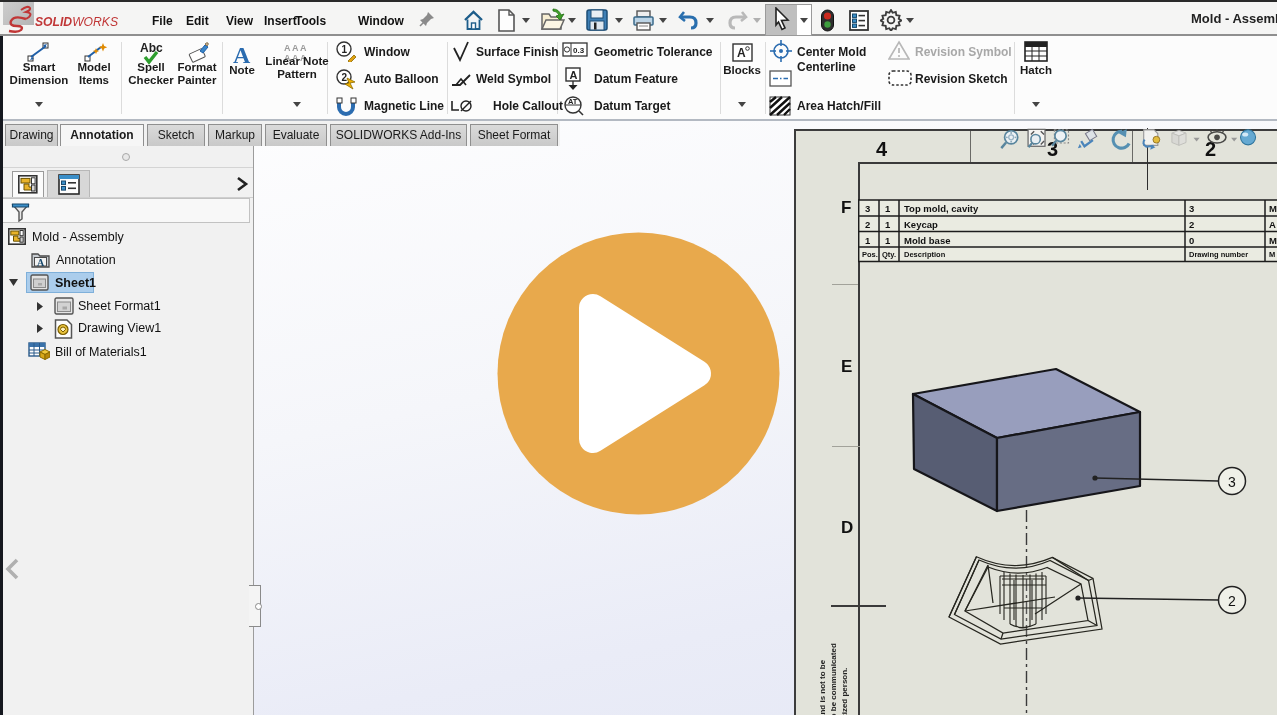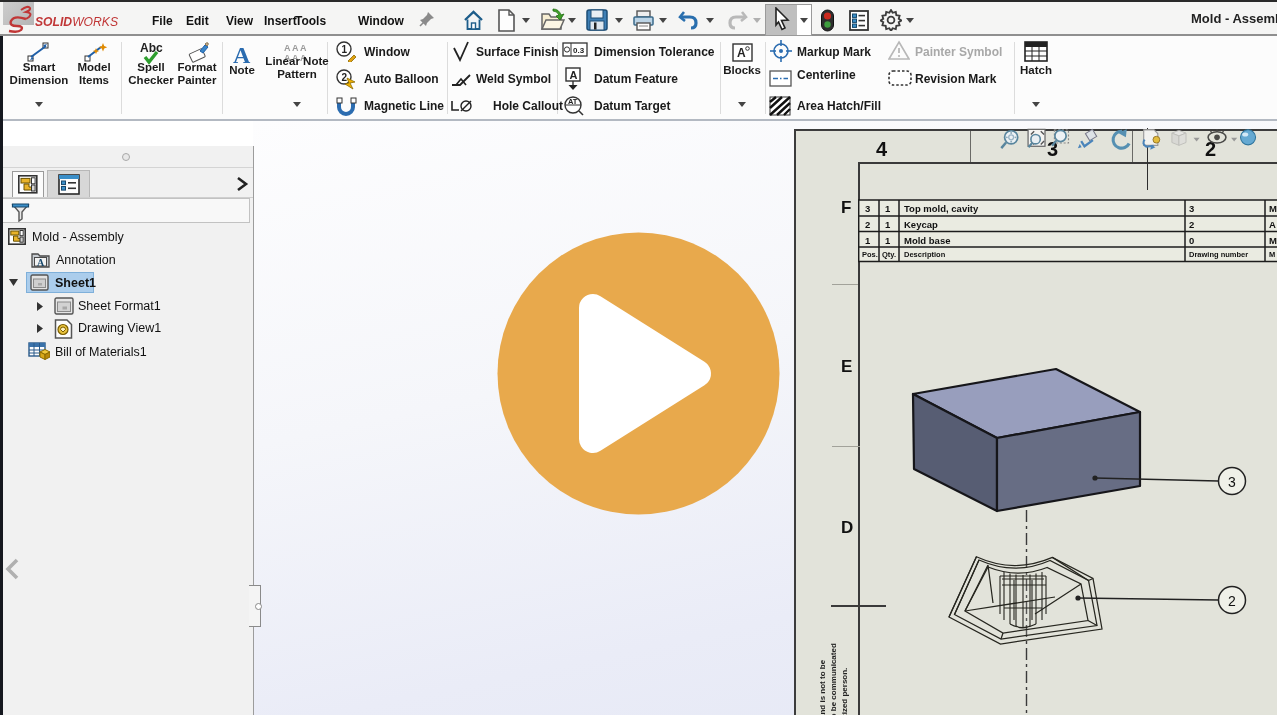--- a/index.html
+++ b/index.html
@@ -379,21 +379,21 @@
       <line x1="11" y1="14" x2="21" y2="4" stroke="#222" stroke-width="1.4"></line>
     </svg>
     <div class="rrow" style="left:493px;top:63px">Hole Callout</div>
 
     <svg class="abs" style="left:562px;top:5px" width="26" height="18" viewBox="0 0 26 18">
       <rect x="1" y="2" width="24" height="13" fill="#fff" stroke="#333" stroke-width="1.3"></rect>
       <line x1="9" y1="2" x2="9" y2="15" stroke="#333"></line>
       <circle cx="5" cy="8.5" r="2.6" fill="none" stroke="#333"></circle>
       <text x="11" y="12" font-size="8" font-weight="bold" fill="#222" font-family="Liberation Sans">0.3</text>
     </svg>
-    <div class="rrow" style="left:594px;top:9px">Dimension Tolerance</div>
+    <div class="rrow" style="left:594px;top:9px">Geometric Tolerance</div>
     <svg class="abs" style="left:563px;top:31px" width="22" height="24" viewBox="0 0 22 24">
       <rect x="3" y="1" width="14" height="13" fill="#fff" stroke="#333" stroke-width="1.4"></rect>
       <text x="6.5" y="11.5" font-size="11" font-weight="bold" fill="#222" font-family="Liberation Sans">A</text>
       <line x1="10" y1="14" x2="10" y2="18" stroke="#333" stroke-width="1.4"></line>
       <path d="M10 23 l-4.5 -5 h9 z" fill="#222"></path>
     </svg>
     <div class="rrow" style="left:594px;top:36px">Datum Feature</div>
     <svg class="abs" style="left:562px;top:59px" width="24" height="22" viewBox="0 0 24 22">
       <circle cx="11" cy="10" r="8" fill="#fff" stroke="#333" stroke-width="1.4"></circle>
       <line x1="3" y1="10" x2="19" y2="10" stroke="#333"></line>
@@ -411,53 +411,62 @@
     <div class="caret" style="left:738px;top:66px"></div>
 
     <svg class="abs" style="left:770px;top:4px" width="22" height="22" viewBox="0 0 22 22">
       <circle cx="11" cy="11" r="7" fill="none" stroke="#2b6cb0" stroke-width="1.6"></circle>
       <circle cx="11" cy="11" r="2" fill="#2b6cb0"></circle>
       <line x1="11" y1="0" x2="11" y2="6" stroke="#2b6cb0" stroke-width="1.6"></line>
       <line x1="11" y1="16" x2="11" y2="22" stroke="#2b6cb0" stroke-width="1.6"></line>
       <line x1="0" y1="11" x2="6" y2="11" stroke="#2b6cb0" stroke-width="1.6"></line>
       <line x1="16" y1="11" x2="22" y2="11" stroke="#2b6cb0" stroke-width="1.6"></line>
     </svg>
-    <div class="rrow" style="left:797px;top:9px">Markup Mark</div>
+    <div class="rrow" style="left:797px;top:9px">Center Mold</div>
     <svg class="abs" style="left:769px;top:33px" width="24" height="20" viewBox="0 0 24 20">
       <rect x="1" y="2" width="21" height="15" fill="#fff" stroke="#555" stroke-width="1.3"></rect>
       <line x1="4" y1="9.5" x2="19" y2="9.5" stroke="#2b6cb0" stroke-width="1.6" stroke-dasharray="5 2 1.5 2"></line>
     </svg>
-    <div class="rrow" style="left:797px;top:32px">Centerline</div>
+    <div class="rrow" style="left:797px;top:24px">Centerline</div>
     <svg class="abs" style="left:769px;top:60px" width="22" height="20" viewBox="0 0 22 20">
       <rect x="1" y="1" width="20" height="18" fill="#fff" stroke="#333"></rect>
       <path d="M1 19 L21 1 M1 12 L13 1 M1 6 L7 1 M8 19 L21 7 M15 19 L21 13" stroke="#111" stroke-width="2.4"></path>
     </svg>
     <div class="rrow" style="left:797px;top:63px">Area Hatch/Fill</div>
 
     <svg class="abs" style="left:888px;top:4px" width="22" height="22" viewBox="0 0 22 22">
       <path d="M11 2 L21 19 H1 Z" fill="none" stroke="#b8b8b8" stroke-width="1.6"></path>
       <line x1="11" y1="8" x2="11" y2="13" stroke="#b8b8b8" stroke-width="1.8"></line>
       <circle cx="11" cy="16" r="1.1" fill="#b8b8b8"></circle>
     </svg>
-    <div class="rrow dis" style="left:915px;top:9px">Painter Symbol</div>
+    <div class="rrow dis" style="left:915px;top:9px">Revision Symbol</div>
     <svg class="abs" style="left:887px;top:33px" width="26" height="18" viewBox="0 0 26 18">
       <rect x="2" y="2" width="22" height="14" rx="4" fill="#fff" stroke="#333" stroke-width="1.6" stroke-dasharray="2.5 2"></rect>
     </svg>
-    <div class="rrow" style="left:915px;top:36px">Revision Mark</div>
+    <div class="rrow" style="left:915px;top:36px">Revision Sketch</div>
 
     <svg class="abs" style="left:1024px;top:5px" width="24" height="22" viewBox="0 0 24 22">
       <rect x="1" y="1" width="22" height="19" fill="#fff" stroke="#222" stroke-width="1.6"></rect>
       <rect x="1" y="1" width="22" height="5" fill="#222"></rect>
       <line x1="1" y1="10" x2="23" y2="10" stroke="#222"></line>
         <line x1="1" y1="15" x2="23" y2="15" stroke="#222"></line>
       <line x1="8" y1="1" x2="8" y2="20" stroke="#222"></line>
         <line x1="15" y1="1" x2="15" y2="20" stroke="#222"></line>
     </svg>
     <div class="rlabel" style="left:1036px;top:28px;transform:translateX(-50%)">Hatch</div>
     <div class="caret" style="left:1032px;top:66px"></div>
+  </div>
+  <div id="tabstrip">
+    <div class="tab" style="left:5px;width:53px">Drawing</div>
+    <div class="tab active" style="left:60px;width:84px">Annotation</div>
+    <div class="tab" style="left:147px;width:58px">Sketch</div>
+    <div class="tab" style="left:208px;width:54px">Markup</div>
+    <div class="tab" style="left:265px;width:62px">Evaluate</div>
+    <div class="tab" style="left:330px;width:137px">SOLIDWORKS Add-Ins</div>
+    <div class="tab" style="left:470px;width:88px">Sheet Format</div>
   </div>
   <div id="panel">
     <circle></circle>
     <div class="abs" style="left:122px;top:7px;width:8px;height:8px;border-radius:50%;background:#e8e8e8;border:1.5px solid #a8a8a8"></div>
     <div class="abs" style="left:0px;top:21px;width:253px;height:1px;background:#d4d4d4"></div>
     <div class="abs" style="left:47px;top:24px;width:43px;height:28px;background:#d7d7d7;border:1px solid #b8b8b8"></div>
     <div class="abs" style="left:12px;top:25px;width:32px;height:27px;background:#fbfbfb;border:1px solid #9a9a9a"></div>
     <svg class="abs" style="left:18px;top:29px" width="20" height="19" viewBox="0 0 20 19">
       <rect x="0.8" y="0.8" width="18" height="17" fill="#fdfdfd" stroke="#333" stroke-width="1.6"></rect>
       <rect x="3" y="3.4" width="9" height="4.6" fill="#e8b32a" stroke="#6a5200"></rect>

